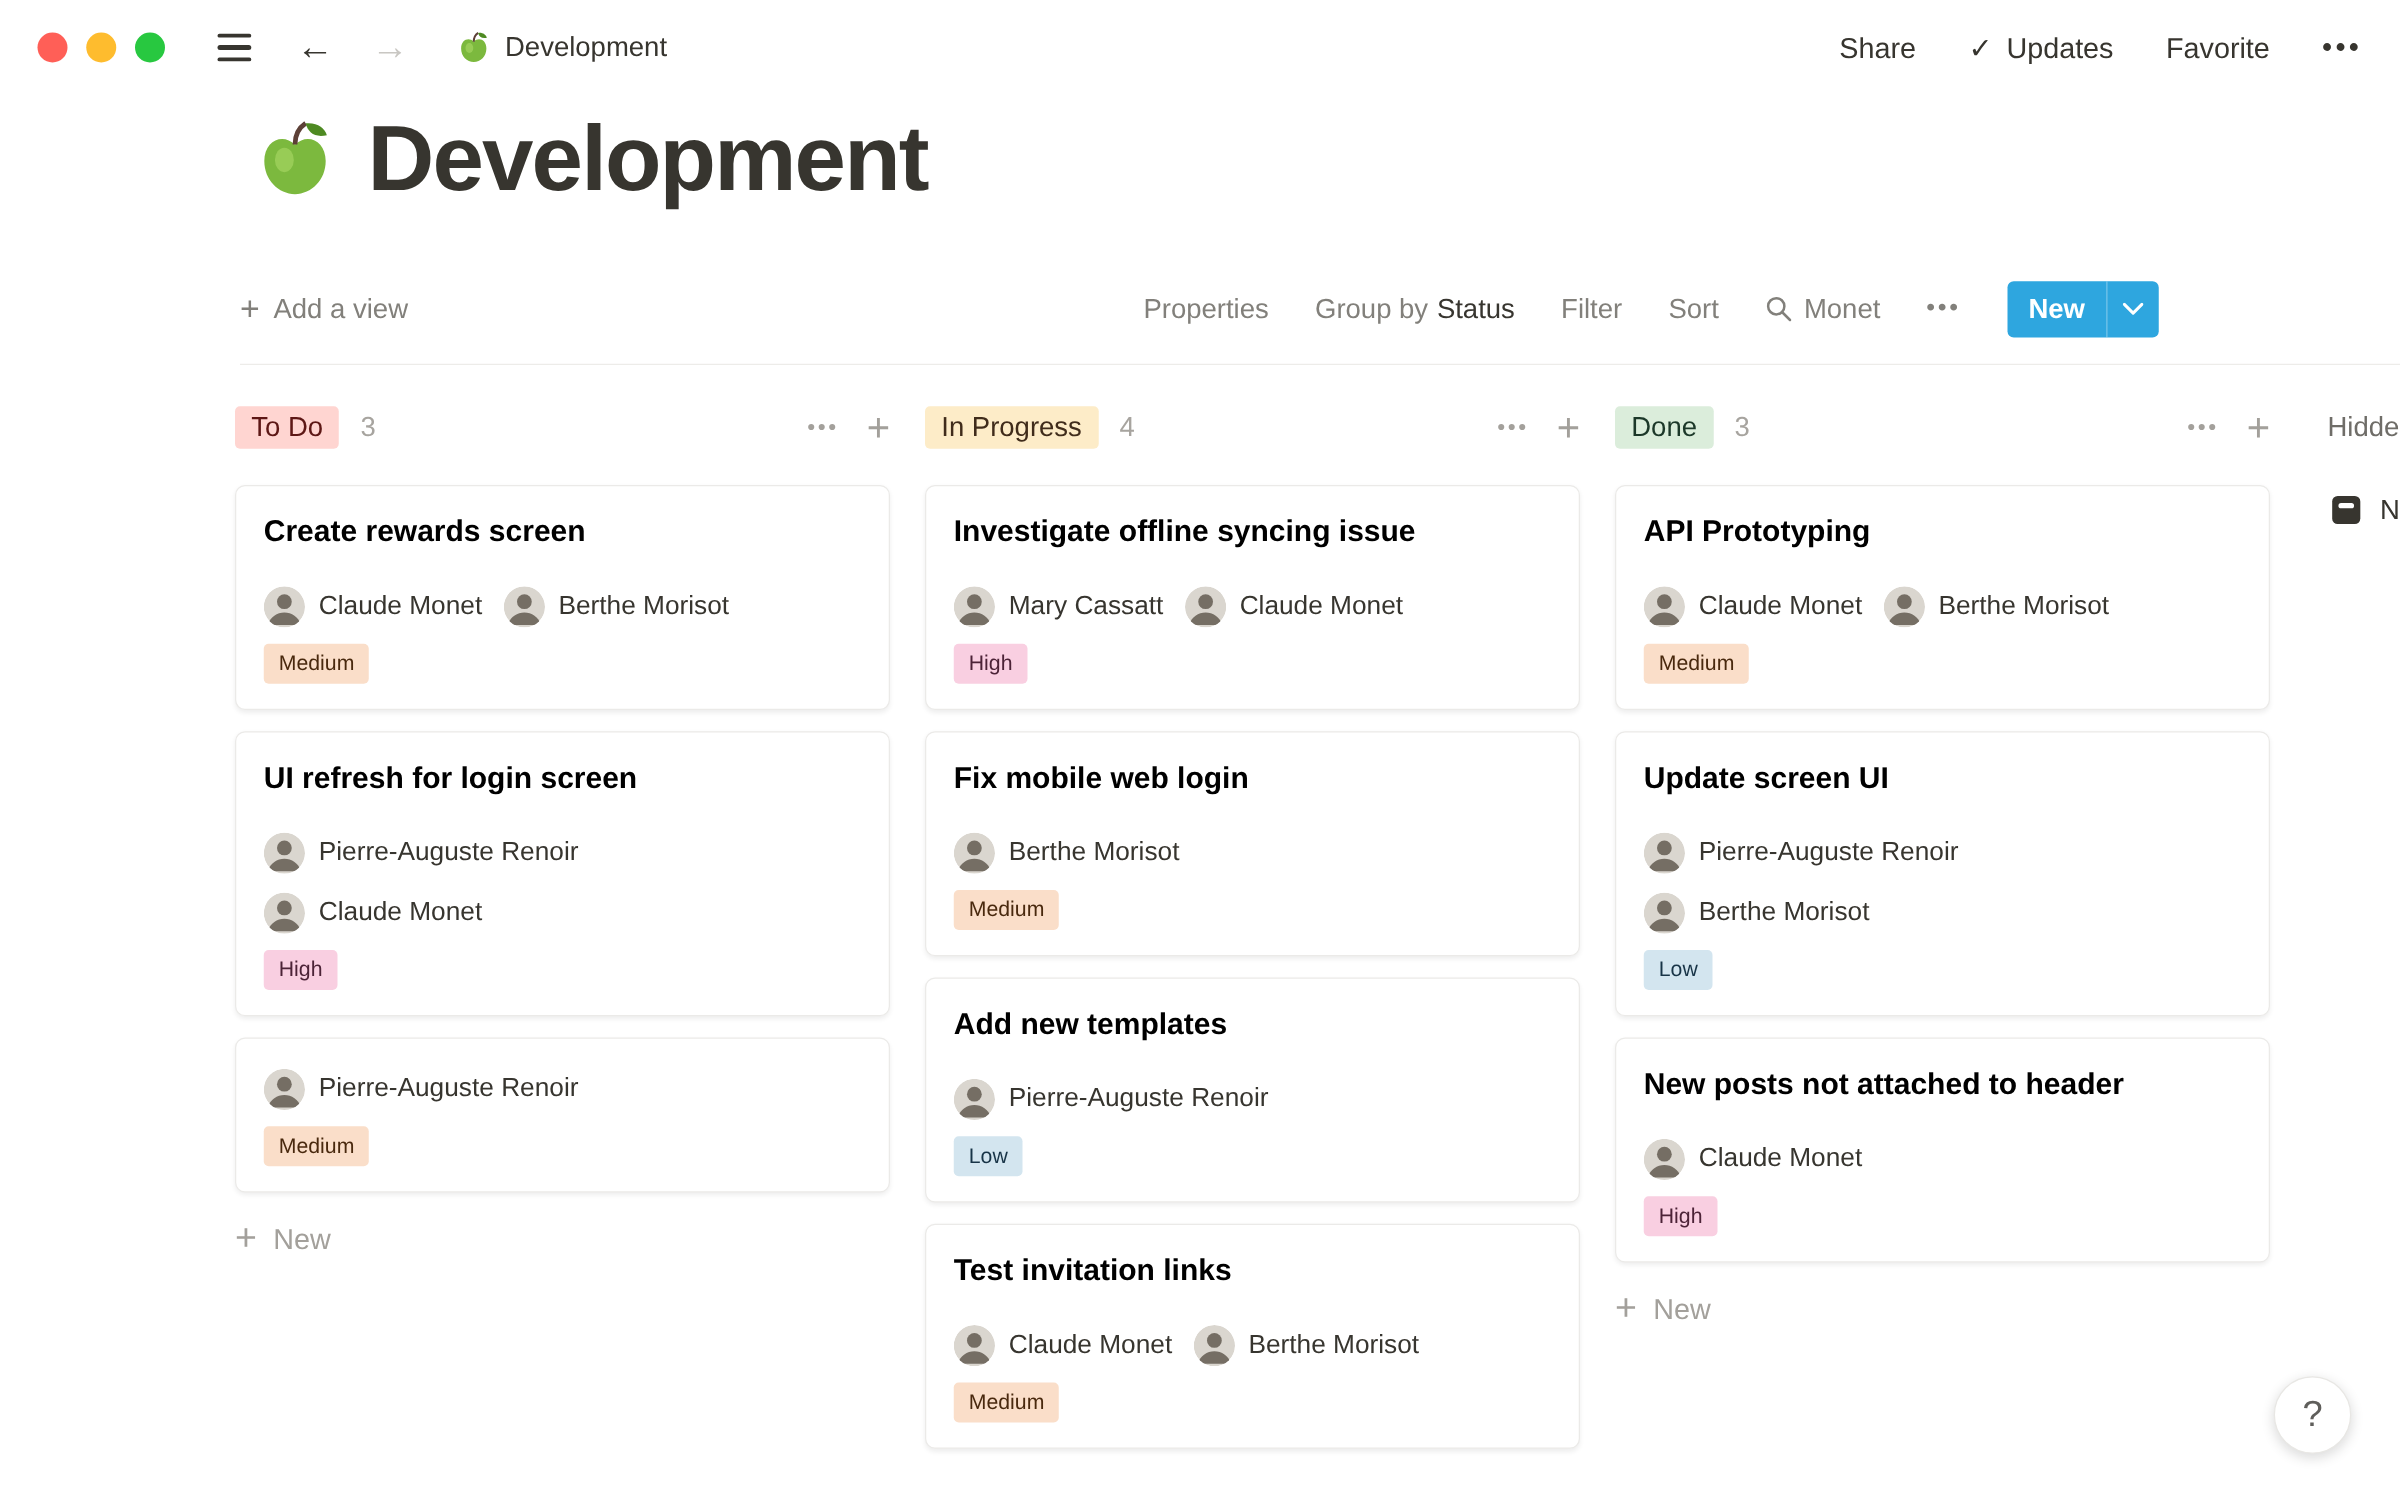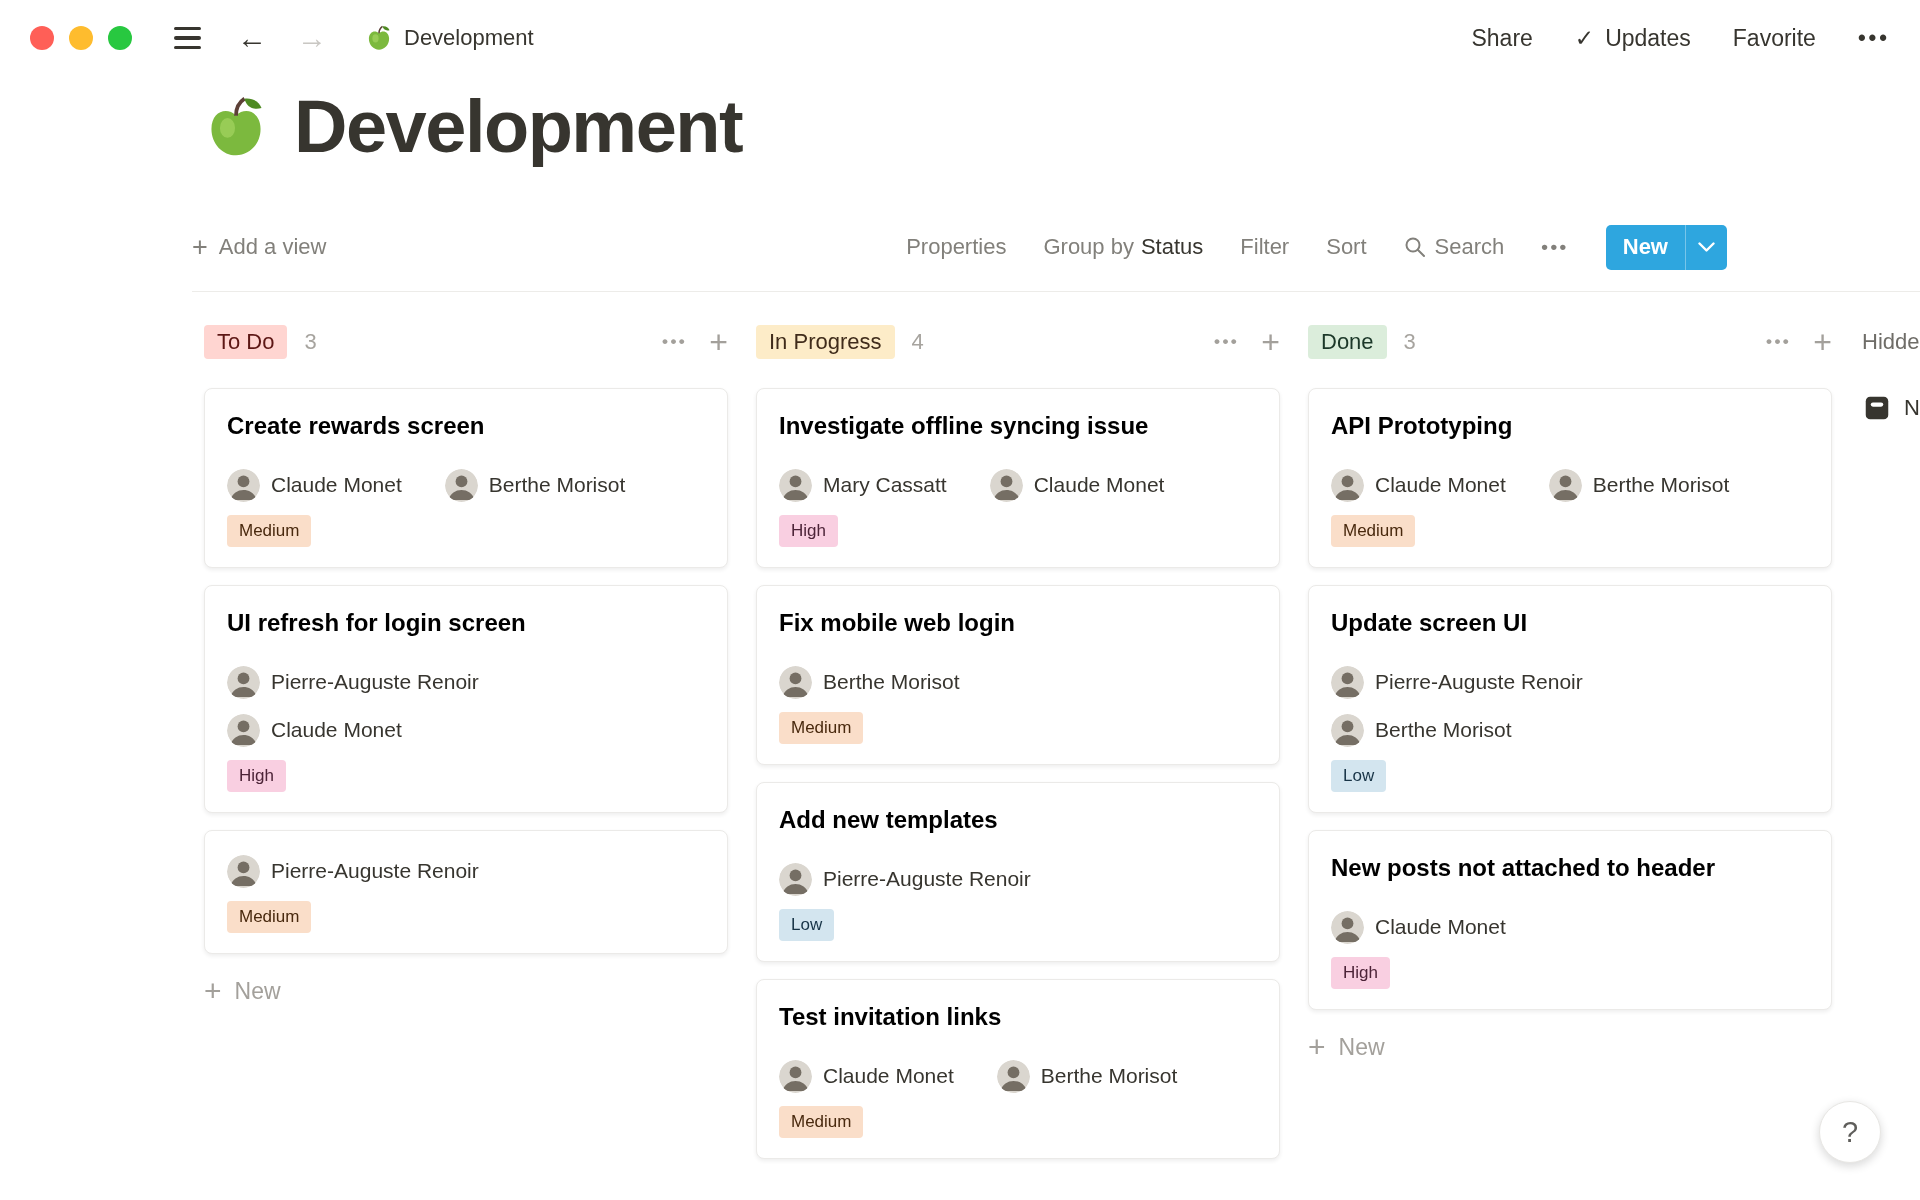--- a/index.html
+++ b/index.html
@@ -42,33 +42,33 @@
   .search { display:flex; align-items:center; gap:9px; }
   .tb-dots { font-size:19px; letter-spacing:2.5px; font-weight:700; color:#82807B; }
   .new-btn { display:flex; align-items:center; height:45px; background:#2EA6DF; border-radius:5px; color:#fff; overflow:hidden; }
   .new-btn .lbl { padding:0 17px; font-size:22px; font-weight:700; }
   .new-btn .sep { width:1px; height:45px; background:rgba(255,255,255,0.35); }
   .new-btn .chev { padding:0 12px; display:flex; align-items:center; }
 
   .toolbar-divider { position:absolute; top:291px; left:192px; right:0; height:1px; background:#EDECE9; }
 
   
-  .board { position:absolute; left:204px; top:322px; display:flex; gap:28px; }
+  .board { position:absolute; left:188px; top:322px; display:flex; gap:28px; }
   .col { width:524px; flex:none; }
   .col-head { height:40px; display:flex; align-items:center; margin-bottom:26px; }
   .col-badge { height:34px; padding:0 13px; border-radius:4px; font-size:22px; display:inline-flex; align-items:center; }
   .col-count { margin-left:17px; color:#A7A49F; font-size:22px; }
   .flex-sp { flex:1; }
   .icon-dots { font-size:17px; letter-spacing:2.5px; color:#A3A09B; cursor:pointer; font-weight:700; }
   .icon-plus { font-size:32px; font-weight:400; color:#A3A09B; cursor:pointer; margin-left:22px; line-height:1; }
 
   .card { background:#fff; border:1px solid #EBEAE8; border-radius:8px; box-shadow:0 2px 4px rgba(15,15,15,.07); padding:20px 22px; margin-bottom:17px; cursor:pointer; }
   .card-title { font-size:24px; font-weight:700; line-height:34px; margin-bottom:22px; color:#000000; }
   .rows { display:flex; flex-direction:column; gap:8px; }
-  .assignee-row { display:flex; align-items:center; gap:43px; height:40px; }
+  .assignee-row { display:flex; align-items:center; gap:17px; height:40px; }
   .assignee { display:inline-flex; align-items:center; gap:11px; font-size:21px; color:#37352F; }
   .avatar { width:33px; height:33px; border-radius:50%; overflow:hidden; display:inline-block; flex:none; }
   .avatar svg { width:100%; height:100%; display:block; }
   .badge-row { margin-top:10px; }
   .pill { display:inline-flex; align-items:center; height:32px; padding:0 12px; border-radius:4px; font-size:17px; }
   .new-row { display:flex; align-items:center; gap:13px; height:40px; margin-top:12px; color:#A3A09B; font-size:23px; cursor:pointer; }
   .new-plus { font-size:30px; font-weight:400; line-height:1; }
 
   
   .hidden-col { position:absolute; left:1862px; top:322px; width:260px; }
@@ -139,21 +139,21 @@
       <span class="groupby">
         <span>Group by</span><span class="gb-val">Status</span>
       </span>
       <span>Filter</span>
       <span>Sort</span>
       <span class="search">
         <svg width="22" height="22" viewBox="0 0 22 22">
           <circle cx="9" cy="9" r="6.5" fill="none" stroke="#82807B" stroke-width="2"></circle>
           <line x1="14" y1="14" x2="20" y2="20" stroke="#82807B" stroke-width="2" stroke-linecap="round"></line>
         </svg>
-        <span>Search</span>
+        <span>Monet</span>
       </span>
       <span class="tb-dots">•••</span>
       <span class="new-btn">
         <span class="lbl">New</span>
         <span class="sep"></span>
         <span class="chev">
           <svg width="17" height="11" viewBox="0 0 17 11">
               <path d="M1.5 1.5 L8.5 8.5 L15.5 1.5" stroke="#fff" stroke-width="2.4" fill="none" stroke-linecap="round" stroke-linejoin="round"></path>
             </svg>
         </span>

